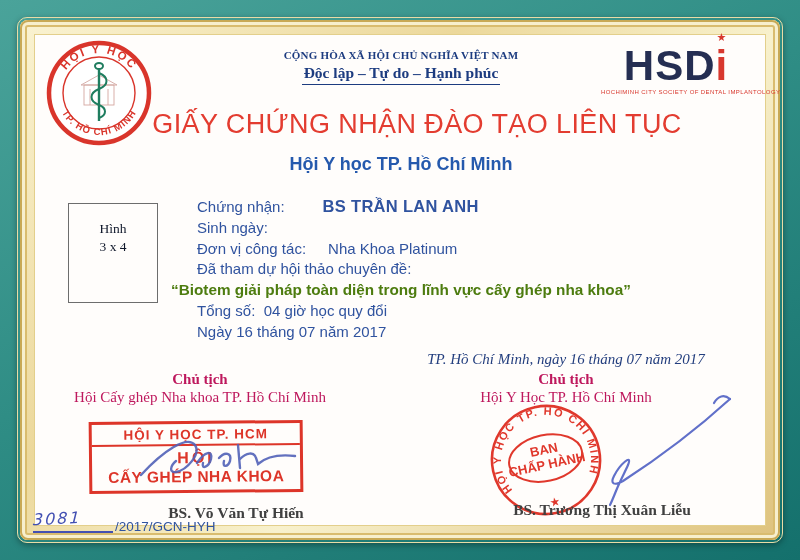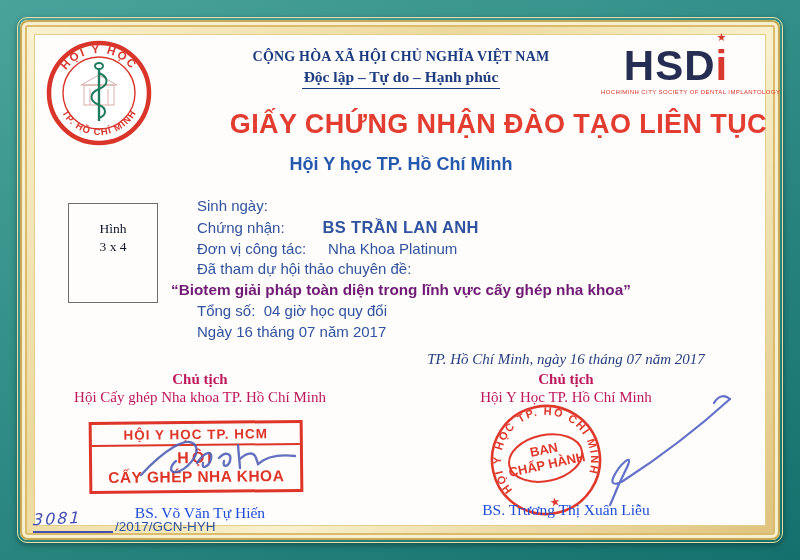--- a/index.html
+++ b/index.html
@@ -12,57 +12,57 @@
   .frame-band{position:absolute;inset:20px;border-radius:8px;
     background:linear-gradient(135deg,#faf3d2 0%,#ecd89b 35%,#f8f1cd 60%,#dec27c 100%);
     box-shadow:inset 0 0 0 2px #c8a955, inset 0 0 0 5px #f7efcd, inset 0 0 0 7px #d9bc6e;}
   .cert{position:absolute;inset:34px;background:#fffdfb;border:1px solid #e3cf8b;overflow:visible;}
 
   .abs{position:absolute;}
 
   
   .seal-left{left:10px;top:4px;width:108px;height:108px;}
   .nat-head{left:150px;top:14px;width:432px;text-align:center;color:#1d3c80;}
-  .nat-line1{font-family:"Liberation Serif",serif;font-weight:bold;font-size:14px;letter-spacing:.2px;}
+  .nat-line1{font-family:"Liberation Serif",serif;font-weight:bold;font-size:11px;letter-spacing:.2px;}
   .nat-line2{font-family:"Liberation Serif",serif;font-weight:bold;font-size:15.5px;margin-top:3px;}
   .nat-line2 span{display:inline-block;border-bottom:1.5px solid #1d3c80;padding:0 2px 2px;}
   .hsdi{left:566px;top:10px;width:150px;text-align:center;}
   .hsdi-word{font-size:42px;font-weight:bold;letter-spacing:1px;color:#252e52;line-height:1;}
   .hsdi-i{color:#d8382e;position:relative;}
   .hsdi-star{position:absolute;top:-10px;left:1px;font-size:11px;color:#d8382e;}
   .hsdi-tag{margin-top:2px;font-size:6px;color:#d8382e;letter-spacing:.4px;white-space:nowrap;}
 
-  .title{left:0;top:74px;width:732px;text-align:right;color:#e33c30;font-weight:bold;
+  .title{left:16px;top:74px;width:732px;text-align:center;color:#e33c30;font-weight:normal;
     font-size:27px;letter-spacing:.4px;}
   .subtitle{left:0;top:119px;width:732px;text-align:center;color:#2559ad;font-weight:bold;font-size:18px;}
 
   
   .photo{left:33px;top:168px;width:88px;height:98px;border:1.5px solid #6d6d6d;
     text-align:center;color:#0f172a;}
   .photo-label{margin-top:16px;font-family:"Liberation Serif",serif;font-size:13.5px;line-height:1.35;}
 
   
   .body-block{left:130px;top:161px;width:585px;color:#30539f;font-size:15px;line-height:20.8px;}
   .bl{margin-left:32px;}
   .recipient{font-size:16.5px;font-weight:bold;margin-left:38px;letter-spacing:.3px;}
   .wp-value{margin-left:22px;}
-  .topic{margin-left:6px;color:#701a75;font-weight:bold;font-size:15.3px;}
+  .topic{margin-left:6px;color:#4d7c0f;font-weight:bold;font-size:15.3px;}
   .hours-num{font-weight:normal;}
 
   .issue-line{left:330px;top:316px;width:402px;text-align:center;color:#233e7e;
     font-family:"Liberation Serif",serif;font-style:italic;font-weight:normal;font-size:15px;}
   .sig-role{font-family:"Liberation Serif",serif;font-weight:bold;font-size:15px;color:#be185d;text-align:center;}
   .sig-org{font-family:"Liberation Serif",serif;font-weight:normal;font-size:15px;color:#be185d;text-align:center;}
   .left-col{left:0;width:330px;}
   .right-col{left:330px;width:402px;}
   .role-top{top:336px;}
   .org-top{top:354px;}
   .name-left{top:469px;}
   .name-right{top:466px;}
-  .sig-name{font-family:"Liberation Serif",serif;font-weight:normal;font-size:15.5px;color:#1d4ed8;text-align:center;}
+  .sig-name{font-family:"Liberation Serif",serif;font-weight:bold;font-size:15.5px;color:#404040;text-align:center;padding-left:36px;}
 
   
   .stamp-rect{left:54px;top:386px;width:208px;border:3px solid #dd3529;color:#dd3529;
     text-align:center;background:rgba(255,255,255,.0);transform:rotate(-.6deg);}
   .stamp-r1{font-size:13.5px;font-weight:bold;letter-spacing:1px;padding:3px 2px 2px;border-bottom:2px solid #dd3529;}
   .stamp-r2{font-size:16px;font-weight:bold;letter-spacing:3px;padding-top:3px;}
   .stamp-r3{font-size:15.5px;font-weight:bold;letter-spacing:.5px;padding:1px 2px 4px;}
 
   .sig-svg-left{left:100px;top:388px;width:170px;height:72px;}
   .stamp-round{left:448px;top:362px;width:126px;height:126px;}
@@ -121,22 +121,22 @@
     <div class="abs subtitle">Hội Y học TP. Hồ Chí Minh</div>
 
     <div class="abs photo">
       <div class="photo-label">
         <div>Hình</div>
         <div>3 x 4</div>
       </div>
     </div>
 
     <div class="abs body-block">
+      <div class="bl"><span>Chứng nhận:</span><span class="recipient">BS TRẦN LAN ANH</span></div>
       <div class="bl"><span>Sinh ngày:</span></div>
-      <div class="bl"><span>Chứng nhận:</span><span class="recipient">BS TRẦN LAN ANH</span></div>
       <div class="bl"><span>Đơn vị công tác:</span><span class="wp-value">Nha Khoa Platinum</span></div>
       <div class="bl"><span>Đã tham dự hội thảo chuyên đề:</span></div>
       <div class="topic">“Biotem giải pháp toàn diện trong lĩnh vực cấy ghép nha khoa”</div>
       <div class="bl"><span>Tổng số:</span>&nbsp; <span class="hours-num">04</span> <span>giờ học quy đổi</span></div>
       <div class="bl"><span>Ngày 16 tháng 07 năm 2017</span></div>
     </div>
 
     <div class="abs issue-line">TP. Hồ Chí Minh, ngày 16  tháng 07  năm 2017</div>
 
     <div class="abs left-col role-top sig-role">Chủ tịch</div>

